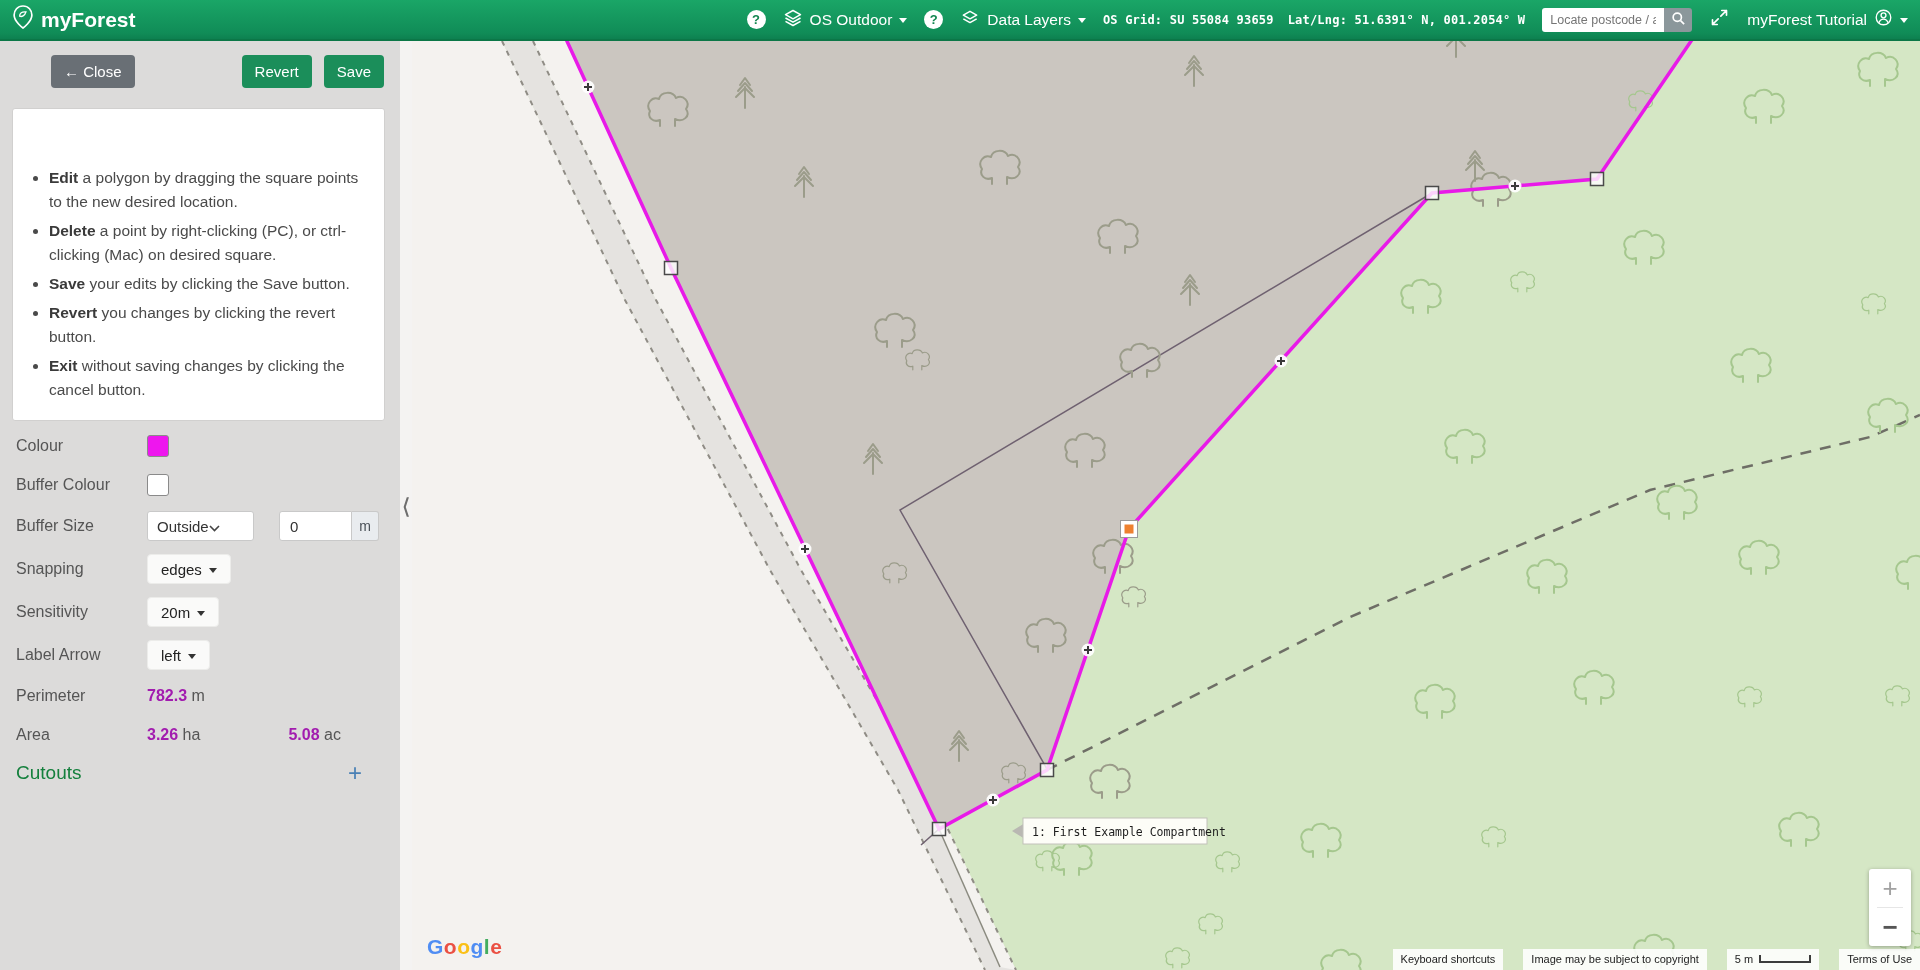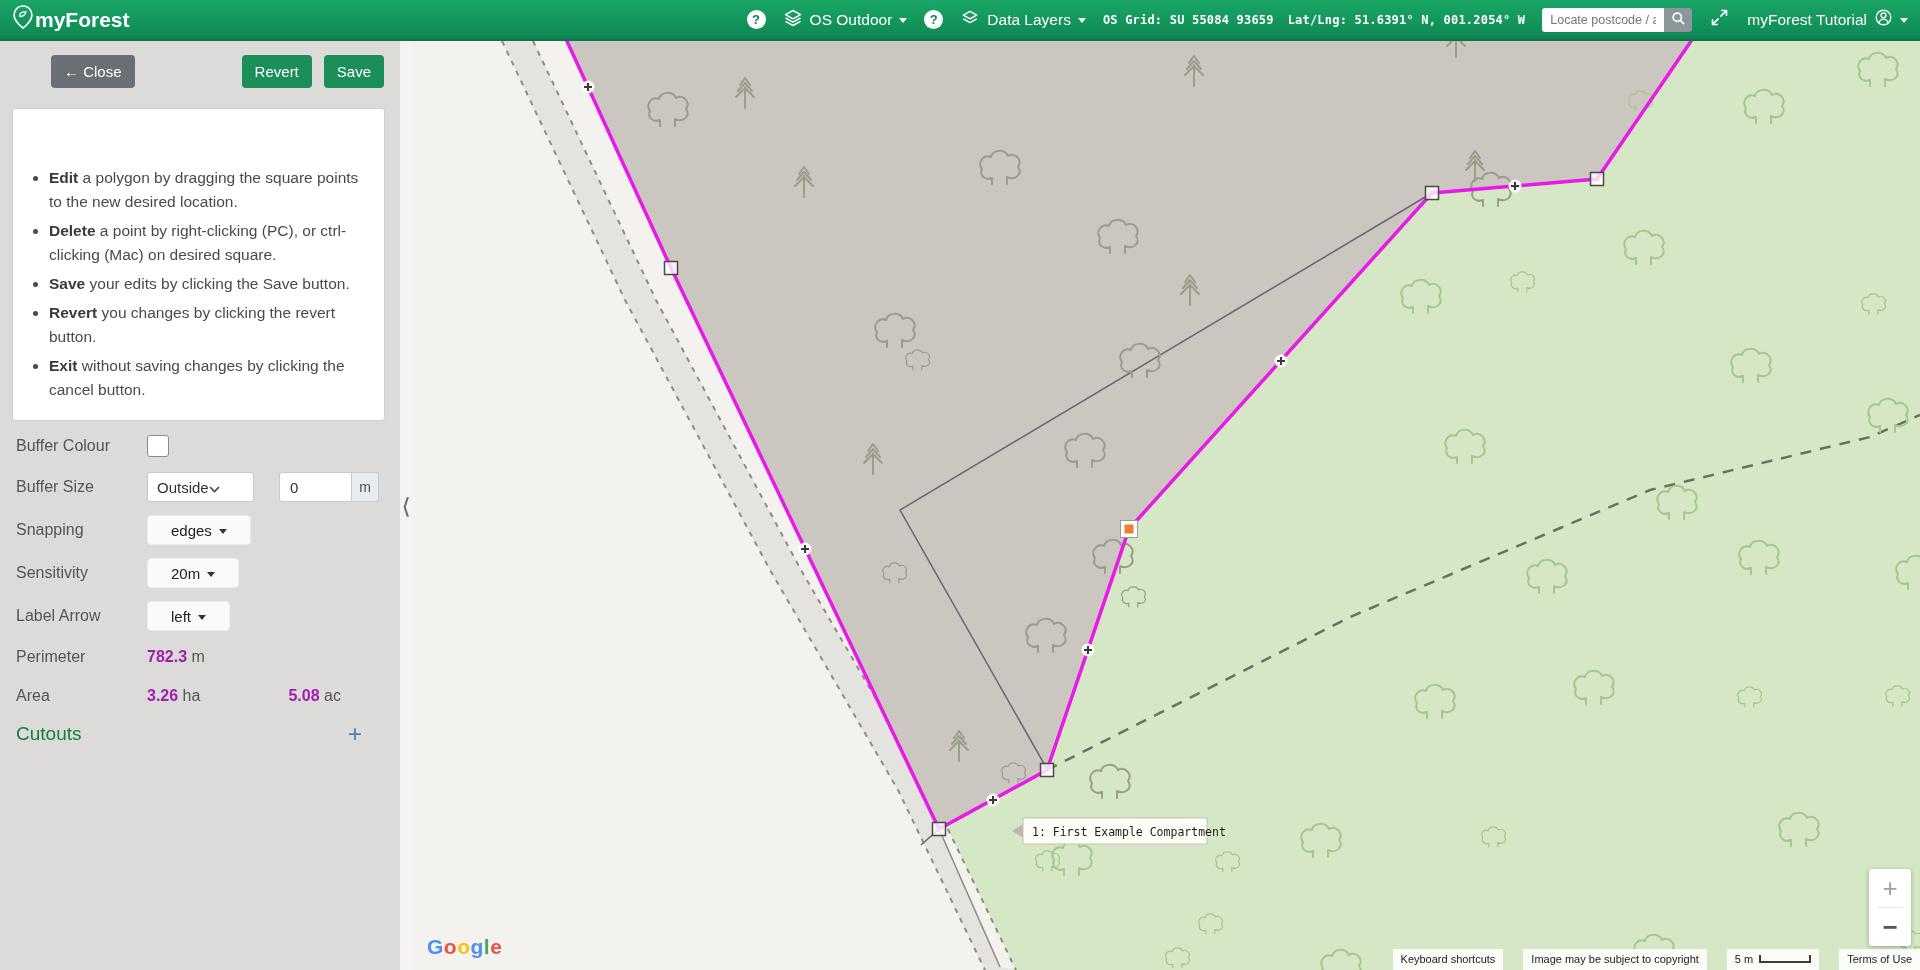--- a/index.html
+++ b/index.html
@@ -4,21 +4,21 @@
 <style>
   * { margin:0; padding:0; box-sizing:border-box; }
   html,body { width:1920px; height:970px; overflow:hidden;
     font-family:"Liberation Sans", sans-serif; background:#dcdbda; }
 
   
   .navbar { position:absolute; left:0; top:0; width:1920px; height:41px;
     background:linear-gradient(180deg,#1aa667 0%,#108c57 85%,#0d8050 100%);
     border-bottom:2px solid #0b7747; color:#fff;
     display:flex; align-items:center; padding:0 12px; z-index:50; }
-  .brand { display:flex; align-items:center; gap:1px; font-size:21px; font-weight:700; }
+  .brand { display:flex; align-items:center; gap:7px; font-size:21px; font-weight:700; }
   .nav-right { margin-left:auto; display:flex; align-items:center; gap:17px; }
   .help-badge { width:19px; height:19px; border-radius:50%; background:#fff; color:#11854f;
     font-weight:700; font-size:13px; display:flex; align-items:center; justify-content:center; cursor:pointer; }
   .nav-dd { display:flex; align-items:center; gap:7px; font-size:15.5px; cursor:pointer; }
   .caret { width:0; height:0; border-left:4.5px solid transparent; border-right:4.5px solid transparent;
     border-top:5px solid currentColor; display:inline-block; margin-top:2px; }
   .grid-text { font-family:"DejaVu Sans Mono", monospace; font-size:12px; font-weight:700;
     display:flex; gap:14px; letter-spacing:.2px; }
   .searchbox { display:flex; align-items:center; }
   .searchbox input { width:122px; height:24px; border:none; border-radius:3px 0 0 3px;
@@ -50,21 +50,21 @@
   .fake-select { width:107px; height:30px; background:#fff; border:1px solid #c9c9c9; border-radius:3px;
     display:flex; align-items:center; justify-content:flex-start; padding:0 9px;
     font-size:15px; color:#333; cursor:pointer; }
   .num-group { display:flex; margin-left:25px; }
   .num-group input { width:73px; height:30px; border:1px solid #c9c9c9; border-radius:3px 0 0 3px;
     padding:0 10px; font-size:15px; color:#333; outline:none; }
   .addon { width:27px; height:30px; background:#e9ecef; border:1px solid #c9c9c9; border-left:none;
     border-radius:0 3px 3px 0; display:flex; align-items:center; justify-content:center;
     font-size:14px; color:#495057; }
   .dd-btn { background:#fafaf9; border:1px solid #ececea; border-radius:4px; height:30px;
-    display:inline-flex; align-items:center; gap:7px; padding:0 23px; font-size:15px; color:#222;
+    display:inline-flex; align-items:center; gap:7px; padding:0 13px; font-size:15px; color:#222;
     cursor:pointer; font-family:inherit; }
   .metric-val { color:#a21caf; font-weight:700; }
   .metric-unit { color:#555; }
   .m-col1 { margin-left:0; }
   .m-col2 { margin-left:88px; }
   .cutouts-row { display:flex; align-items:center; margin-top:6px; padding-right:6px; }
   .cutouts-row .clabel { font-size:19px; color:#15803d; }
   .plus-btn { margin-left:auto; margin-right:16px; color:#4a80b5; font-size:24px; line-height:1;
     background:none; border:none; cursor:pointer; }
 
@@ -178,20 +178,24 @@
     <ul>
       <li><b>Edit</b><span> a polygon by dragging the square points to the new desired location.</span></li>
       <li><b>Delete</b><span> a point by right-clicking (PC), or ctrl-clicking (Mac) on desired square.</span></li>
       <li><b>Save</b><span> your edits by clicking the Save button.</span></li>
       <li><b>Revert</b><span> you changes by clicking the revert button.</span></li>
       <li><b>Exit</b><span> without saving changes by clicking the cancel button.</span></li>
     </ul>
   </div>
 
   <div class="fields">
+    <div class="frow">
+      <span class="flabel">Colour</span>
+      <span class="swatch" id="colour-swatch" style="background: rgb(238, 22, 238);"></span>
+    </div>
     <div class="frow">
       <span class="flabel">Buffer Colour</span>
       <span class="swatch" id="buffer-swatch" style="background: rgb(255, 255, 255);"></span>
     </div>
     <div class="frow">
       <span class="flabel">Buffer Size</span>
       <span class="fake-select">
         <span>Outside</span>
         <span>
           <svg width="11" height="7" viewBox="0 0 11 7" fill="none" stroke="#444" stroke-width="1.6">

